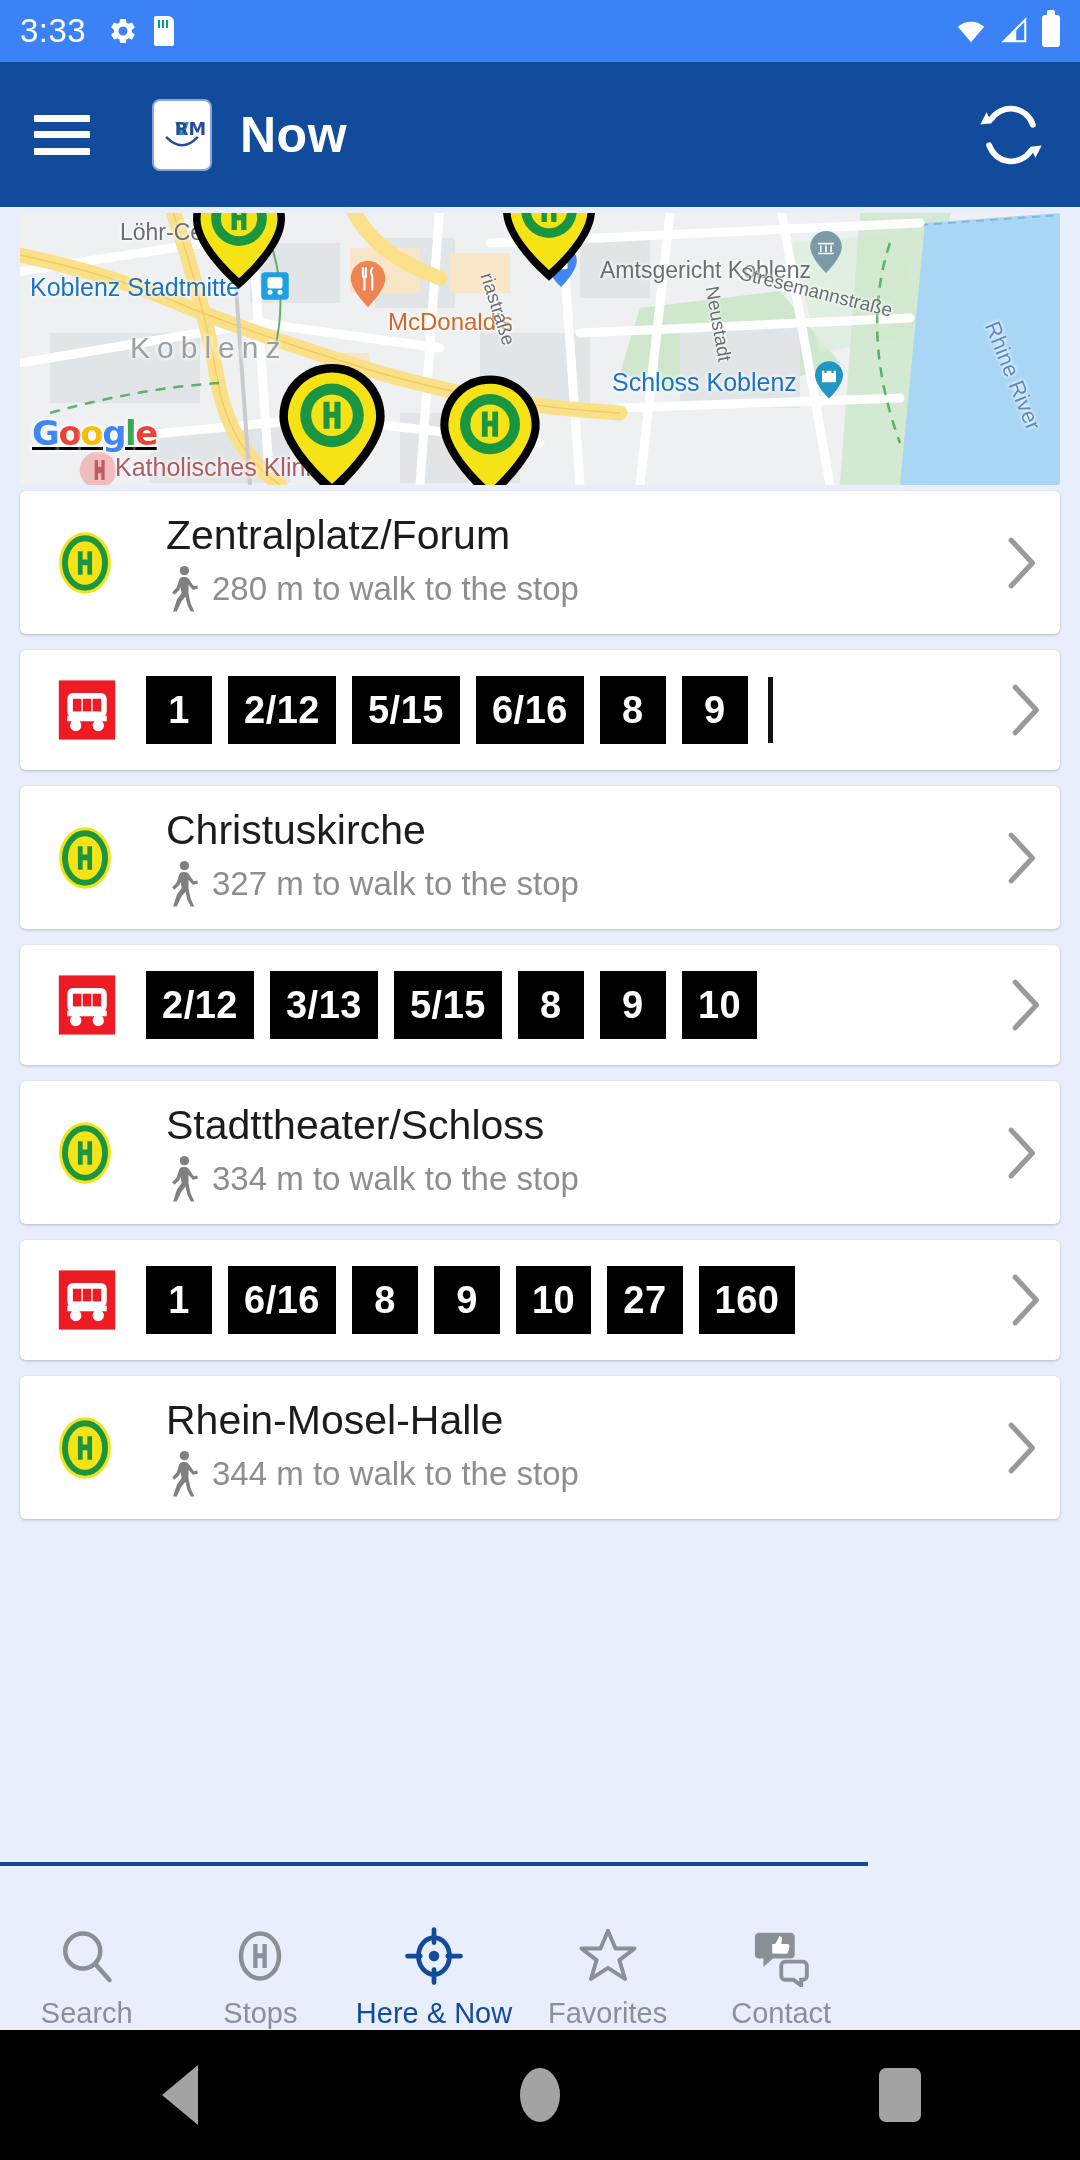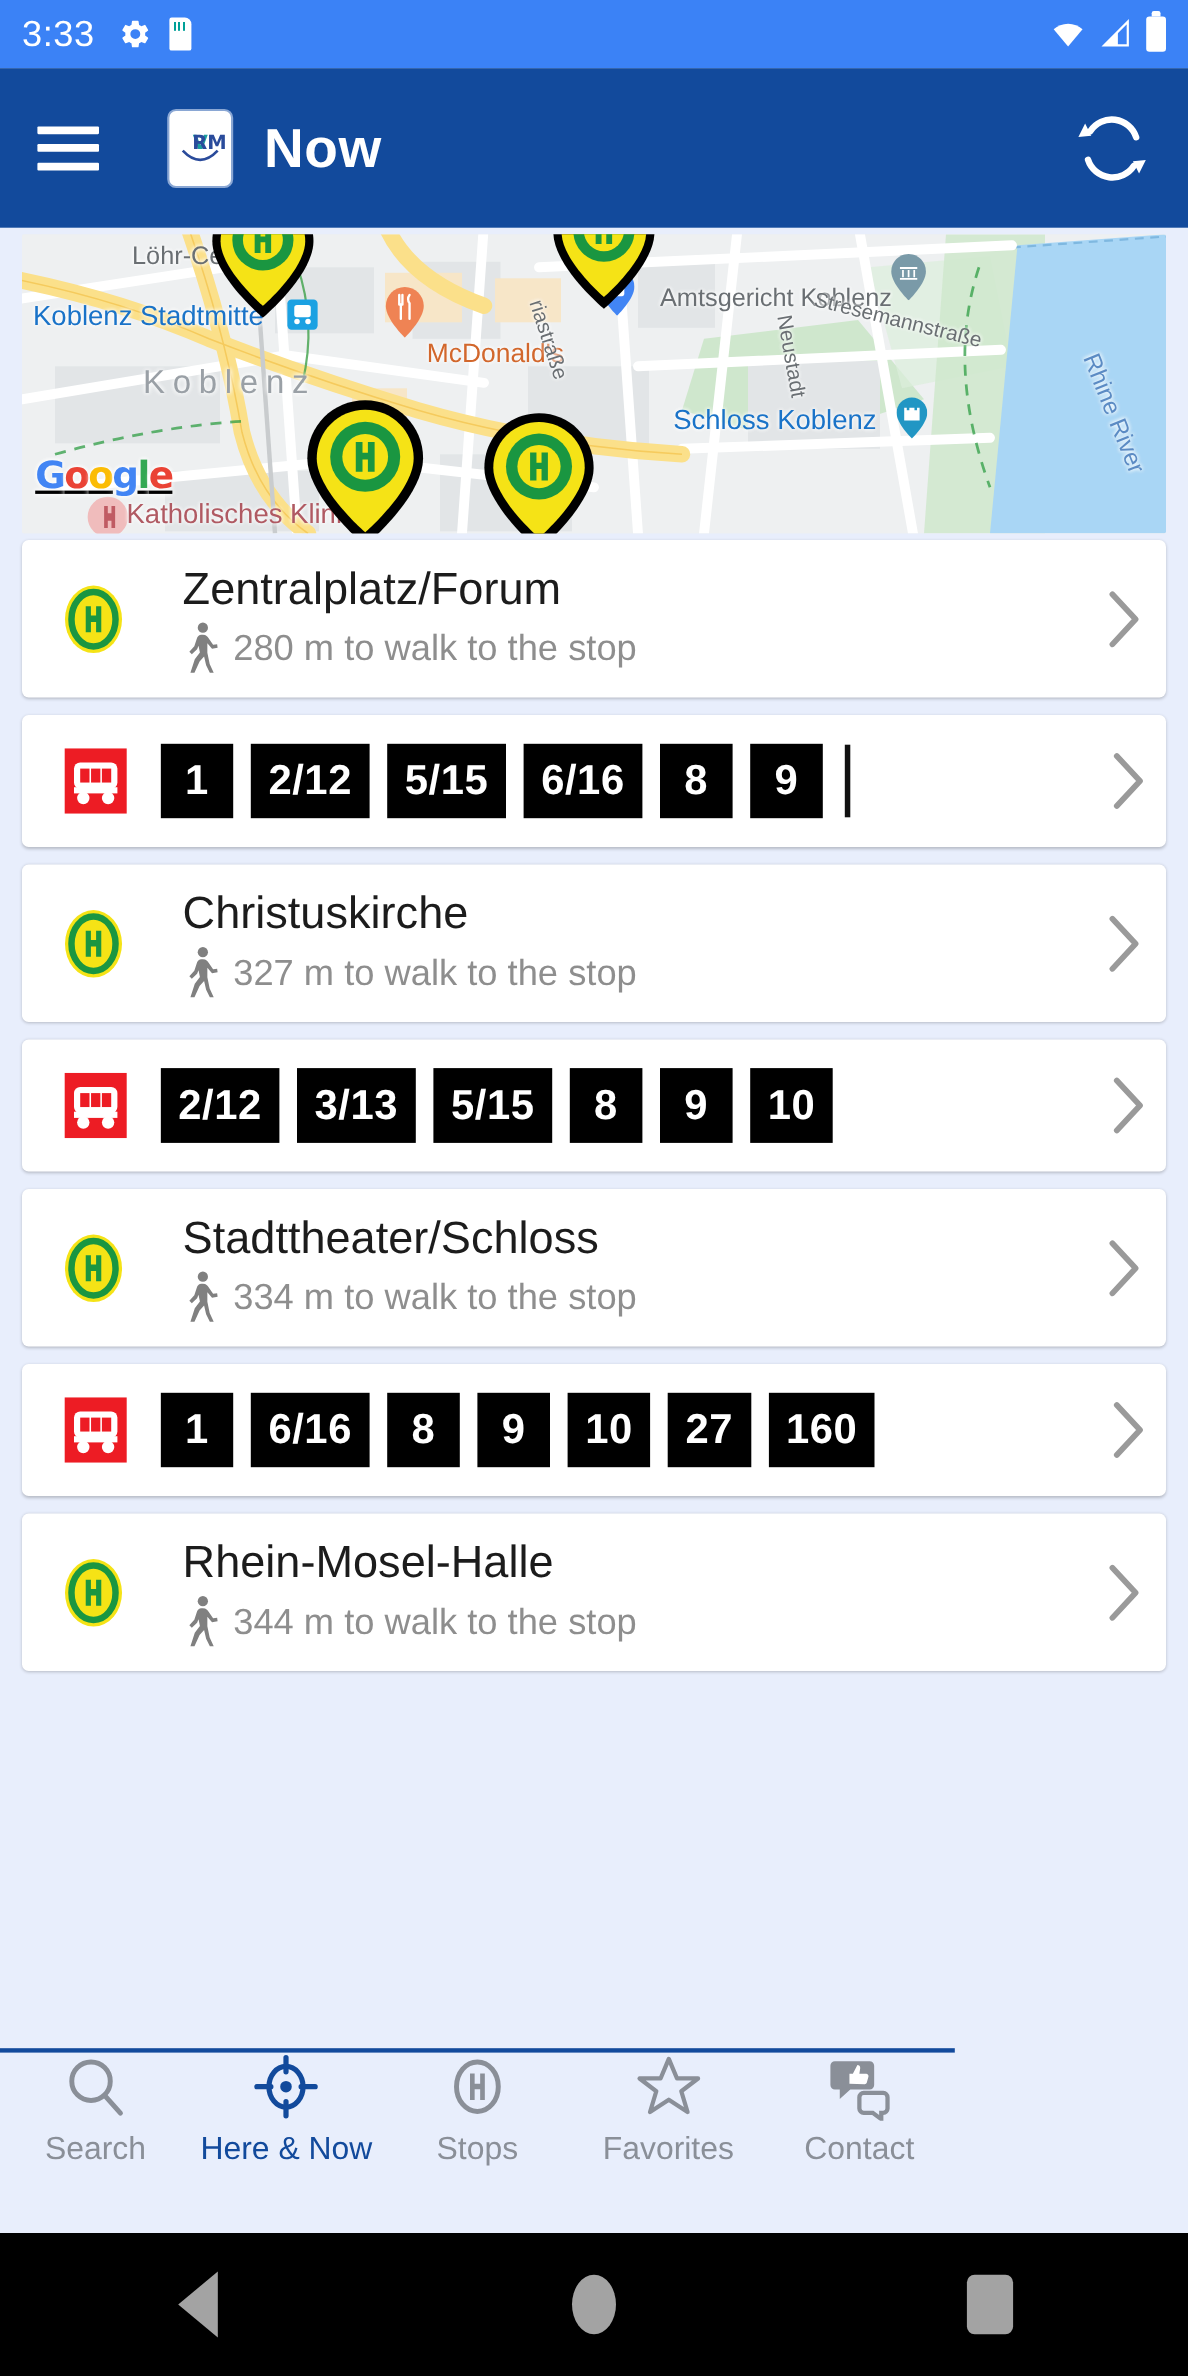--- a/index.html
+++ b/index.html
@@ -90,21 +90,21 @@
     height: 68px; min-width: 66px; padding: 0 16px;
     display:flex; align-items:center; justify-content:center; flex:0 0 auto;
     letter-spacing: .5px;
   }
   .vdivider { width: 5px; height: 66px; background:#111; flex:0 0 5px; margin-left: 4px; }
 
   
   .bottomnav {
     position:absolute; left:0; bottom: 130px; width:868px; height: 168px;
     background:#e8eefc; border-top: 4px solid #124a9c;
-    display:flex; align-items:flex-start;
+    display:flex; align-items:flex-end;
   }
   .nav-item { flex:1 1 0; display:flex; flex-direction:column; align-items:center; justify-content:center; gap: 10px;}
   .nav-label { font-size: 29px; color:#8a8f98; }
   .nav-item.active .nav-label { color:#124a9c; font-weight:400; }
   .nav-ico { height: 62px; display:flex; align-items:center; justify-content:center; }
 
   
   .androidnav { position:absolute; left:0; bottom:0; width:1080px; height:130px; background:#000;
                 display:flex; align-items:center; }
   .and-btn { flex:1 1 0; display:flex; align-items:center; justify-content:center; }
@@ -463,43 +463,43 @@
     <div class="nav-item">
       <div class="nav-ico">
         <svg width="60" height="60" viewBox="0 0 24 24">
           <circle cx="10.3" cy="10" r="7" fill="none" stroke="#8a8f98" stroke-width="1.8"></circle>
           <path d="M15.4 15.3 L21 21.6" stroke="#8a8f98" stroke-width="1.8" stroke-linecap="round"></path>
         </svg>
       </div>
       <div class="nav-label">Search</div>
     </div>
 
+    <div class="nav-item">
+      <div class="nav-ico">
+        <svg width="60" height="60" viewBox="0 0 24 24">
+          <ellipse cx="12" cy="12" rx="7.6" ry="9" fill="none" stroke="#8a8f98" stroke-width="1.8"></ellipse>
+          <path d="M9.3 7.2h1.7v3.7h2V7.2h1.7v9.6h-1.7v-3.9h-2v3.9H9.3z" fill="#8a8f98"></path>
+        </svg>
+      </div>
+      <div class="nav-label">Stops</div>
+    </div>
+
     <div class="nav-item active">
       <div class="nav-ico">
         <svg width="60" height="60" viewBox="0 0 24 24">
           <ellipse cx="12" cy="12" rx="6.2" ry="7.4" fill="none" stroke="#124a9c" stroke-width="1.9"></ellipse>
           <circle cx="12" cy="12" r="2.1" fill="#124a9c"></circle>
           <path d="M12 1.4v5.2M12 17.4v5.2M1.4 12h5.1M17.5 12h5.1" stroke="#124a9c" stroke-width="1.9" stroke-linecap="round"></path>
         </svg>
       </div>
       <div class="nav-label">Here &amp; Now</div>
     </div>
 
     <div class="nav-item">
       <div class="nav-ico">
-        <svg width="60" height="60" viewBox="0 0 24 24">
-          <ellipse cx="12" cy="12" rx="7.6" ry="9" fill="none" stroke="#8a8f98" stroke-width="1.8"></ellipse>
-          <path d="M9.3 7.2h1.7v3.7h2V7.2h1.7v9.6h-1.7v-3.9h-2v3.9H9.3z" fill="#8a8f98"></path>
-        </svg>
-      </div>
-      <div class="nav-label">Stops</div>
-    </div>
-
-    <div class="nav-item">
-      <div class="nav-ico">
         <svg width="62" height="62" viewBox="0 0 24 24">
           <path d="M12 2.2 L14.9 9.1 L22.3 9.1 L16.4 13.6 L18.6 20.9 L12 16.6 L5.4 20.9 L7.6 13.6 L1.7 9.1 L9.1 9.1 Z" fill="none" stroke="#8a8f98" stroke-width="1.5" stroke-linejoin="round"></path>
         </svg>
       </div>
       <div class="nav-label">Favorites</div>
     </div>
 
     <div class="nav-item">
       <div class="nav-ico">
         <svg width="62" height="62" viewBox="0 0 24 24">

